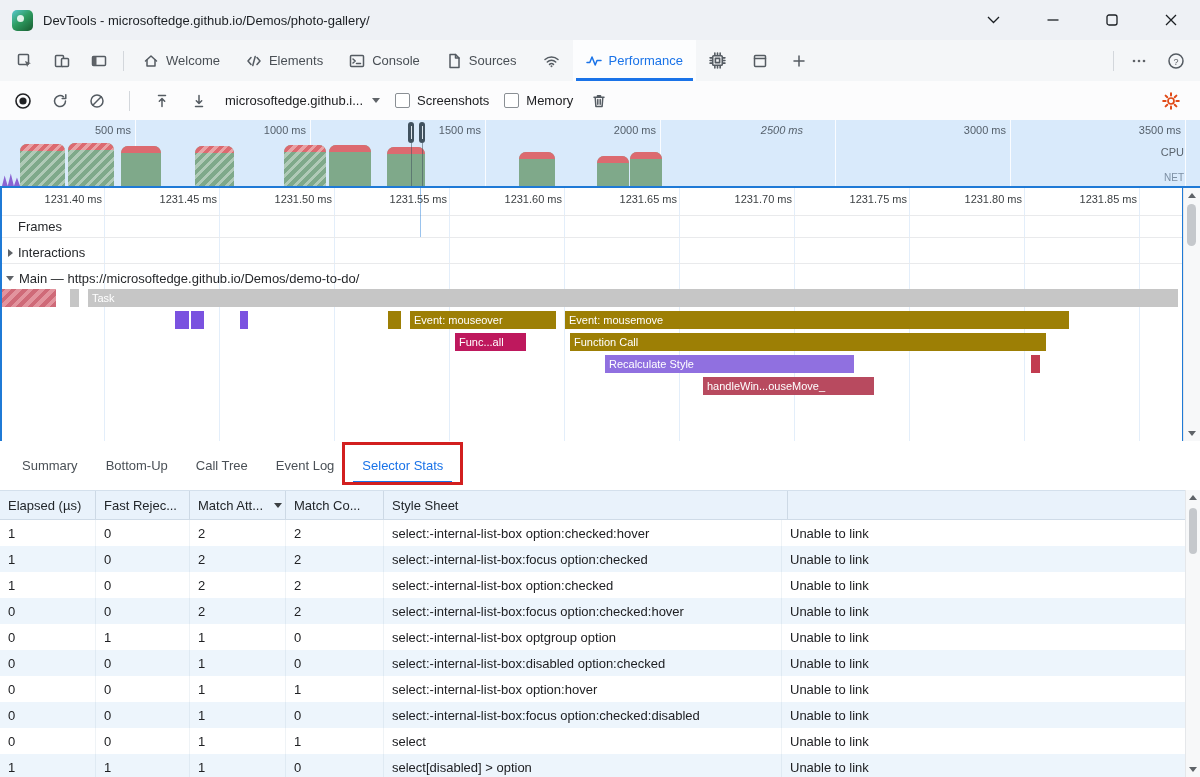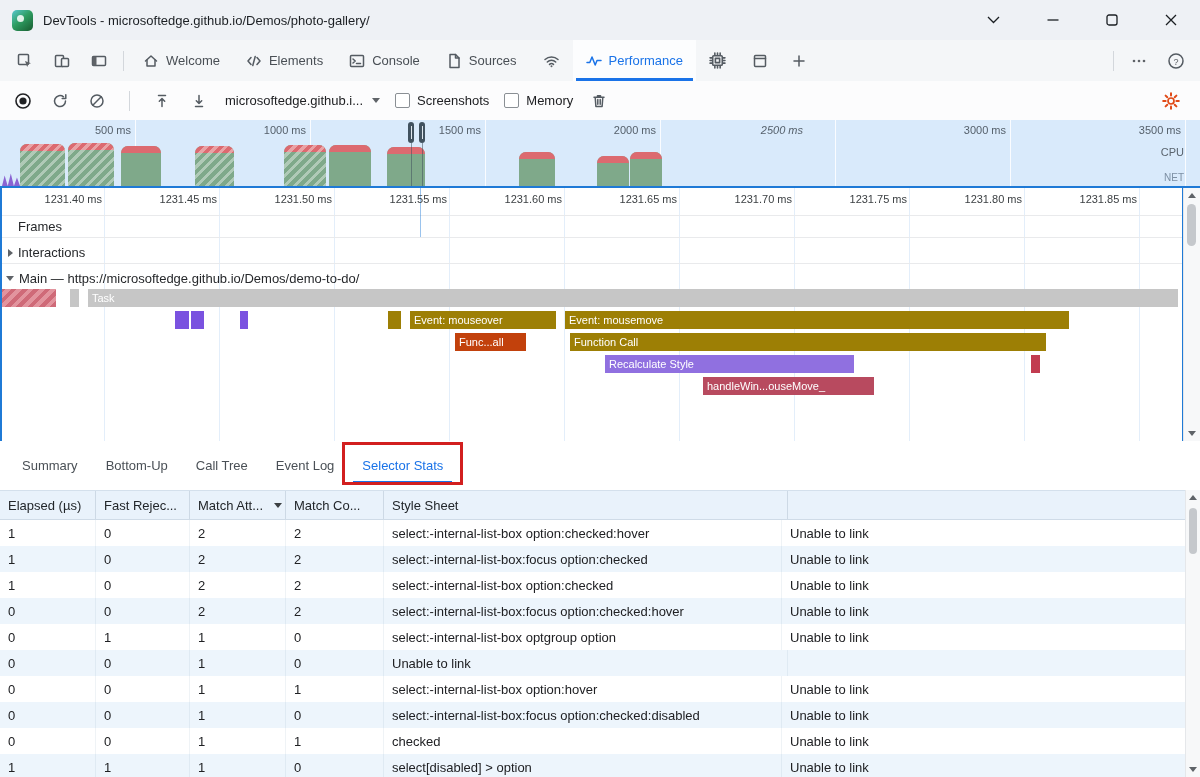--- a/index.html
+++ b/index.html
@@ -398,21 +398,21 @@
     <div class="fl-label" style="left: 1067px;">1231.85 ms</div>
     <div class="bar longtask" style="left: 0px; width: 56px; top: 101px;"></div>
     <div class="bar" style="left: 70px; width: 9px; top: 101px; background: rgb(198, 198, 198);"></div>
     <div class="bar" style="left: 88px; width: 1090px; top: 101px; background: rgb(198, 198, 198);">Task</div>
     <div class="bar" style="left: 175px; width: 14px; top: 123px; background: rgb(122, 82, 224);"></div>
     <div class="bar" style="left: 191px; width: 13px; top: 123px; background: rgb(122, 82, 224);"></div>
     <div class="bar" style="left: 240px; width: 3px; top: 123px; background: rgb(122, 82, 224);"></div>
     <div class="bar" style="left: 388px; width: 13px; top: 123px; background: rgb(157, 127, 5);"></div>
     <div class="bar" style="left: 410px; width: 146px; top: 123px; background: rgb(157, 127, 5);">Event: mouseover</div>
     <div class="bar" style="left: 565px; width: 504px; top: 123px; background: rgb(157, 127, 5);">Event: mousemove</div>
-    <div class="bar" style="left: 455px; width: 71px; top: 145px; background: #c2410c;">Func...all</div>
+    <div class="bar" style="left: 455px; width: 71px; top: 145px; background: #be185d;">Func...all</div>
     <div class="bar" style="left: 570px; width: 476px; top: 145px; background: rgb(157, 127, 5);">Function Call</div>
     <div class="bar" style="left: 605px; width: 249px; top: 167px; background: rgb(144, 112, 224);">Recalculate Style</div>
     <div class="bar" style="left: 1031px; width: 9px; top: 167px; background: rgb(194, 60, 80);"></div>
     <div class="bar" style="left: 703px; width: 171px; top: 189px; background: rgb(184, 74, 95);">handleWin...ouseMove_</div>
   </div>
 
 <div class="panel-tabs">
     <div class="tab2">Summary</div>
     <div class="tab2">Bottom-Up</div>
     <div class="tab2">Call Tree</div>
@@ -477,20 +477,21 @@
       <div class="g-cell" style="width: 96px;">1</div>
       <div class="g-cell" style="width: 98px;">0</div>
       <div class="g-cell" style="width: 398px;">select:-internal-list-box optgroup option</div>
       <div class="g-cell" style="width: 404px;">Unable to link</div>
     </div>
     <div class="g-row alt">
       <div class="g-cell" style="width: 96px;">0</div>
       <div class="g-cell" style="width: 94px;">0</div>
       <div class="g-cell" style="width: 96px;">1</div>
       <div class="g-cell" style="width: 98px;">0</div>
+      <div class="g-cell" style="width: 398px;">select:-internal-list-box:disabled option:checked</div>
       <div class="g-cell" style="width: 404px;">Unable to link</div>
     </div>
     <div class="g-row">
       <div class="g-cell" style="width: 96px;">0</div>
       <div class="g-cell" style="width: 94px;">0</div>
       <div class="g-cell" style="width: 96px;">1</div>
       <div class="g-cell" style="width: 98px;">1</div>
       <div class="g-cell" style="width: 398px;">select:-internal-list-box option:hover</div>
       <div class="g-cell" style="width: 404px;">Unable to link</div>
     </div>
@@ -500,21 +501,21 @@
       <div class="g-cell" style="width: 96px;">1</div>
       <div class="g-cell" style="width: 98px;">0</div>
       <div class="g-cell" style="width: 398px;">select:-internal-list-box:focus option:checked:disabled</div>
       <div class="g-cell" style="width: 404px;">Unable to link</div>
     </div>
     <div class="g-row">
       <div class="g-cell" style="width: 96px;">0</div>
       <div class="g-cell" style="width: 94px;">0</div>
       <div class="g-cell" style="width: 96px;">1</div>
       <div class="g-cell" style="width: 98px;">1</div>
-      <div class="g-cell" style="width: 398px;">checked</div>
+      <div class="g-cell" style="width: 398px;">select</div>
       <div class="g-cell" style="width: 404px;">Unable to link</div>
     </div>
     <div class="g-row alt">
       <div class="g-cell" style="width: 96px;">1</div>
       <div class="g-cell" style="width: 94px;">1</div>
       <div class="g-cell" style="width: 96px;">1</div>
       <div class="g-cell" style="width: 98px;">0</div>
       <div class="g-cell" style="width: 398px;">select[disabled] &gt; option</div>
       <div class="g-cell" style="width: 404px;">Unable to link</div>
     </div>

